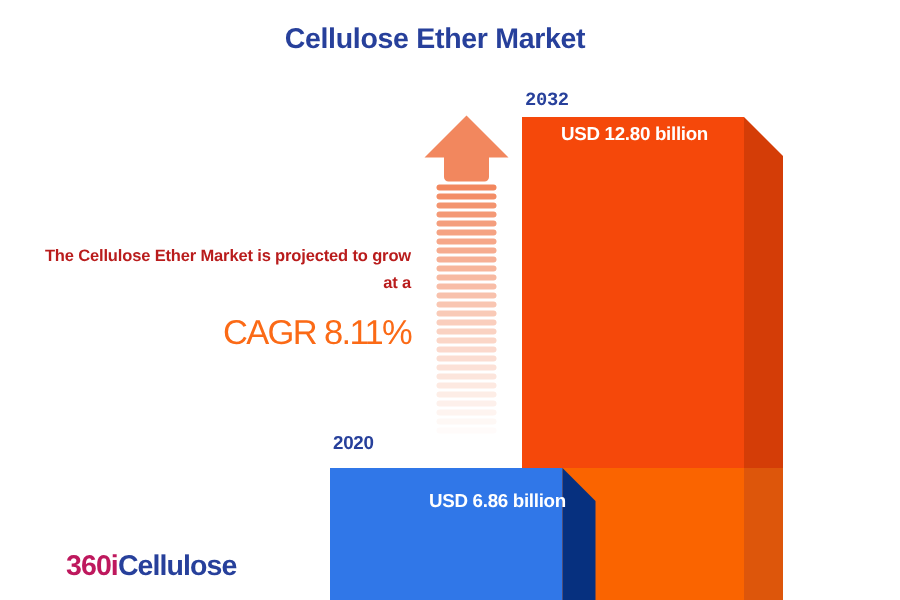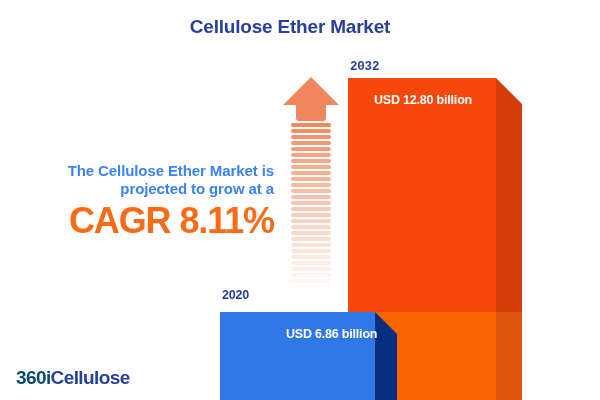--- a/index.html
+++ b/index.html
@@ -36,30 +36,30 @@
 
   
   #cagr-block {
     position: absolute;
     left: 22px;
     top: 162px;
     width: 252px;
     text-align: right;
   }
   #cagr-statement {
-    font-size: 15px;
-    font-weight: bold;
-    color: #3b82f6;
+    font-size: 11px;
+    font-weight: bold;
+    color: #b91c1c;
     line-height: 18px;
     letter-spacing: -0.1px;
   }
   #cagr-value {
     margin-top: 6px;
-    font-size: 36px;
-    font-weight: bold;
+    font-size: 23px;
+    font-weight: normal;
     color: #FB6A16;
     letter-spacing: -1.1px;
     line-height: 34px;
   }
 
   
   #arrow-graphic {
     position: absolute;
     left: 282px;
     top: 76px;
@@ -155,33 +155,33 @@
   #year-2032 { left: 350px; top: 60px; font-family: Liberation Mono, monospace; }
   #year-2024 { left: 222px; top: 288px; }
 
   .bar-value {
     position: absolute;
     font-size: 12.5px;
     font-weight: bold;
     color: #ffffff;
     letter-spacing: -0.2px;
   }
-  #value-2032 { left: 374px; top: 93px; }
+  #value-2032 { left: 374px; top: 82px; }
   #value-2024 { left: 246px; top: 327px; margin-left: 40px; }
 
   
   #logo {
     position: absolute;
     left: 16px;
     top: 367px;
     font-size: 19px;
     font-weight: bold;
     letter-spacing: -0.6px;
   }
-  #logo-360i { color: #0c4a6e; }
+  #logo-360i { color: #be185d; margin-left: 28px; }
   #logo-research { color: #27409B; }
 </style>
 </head>
 <body>
 
 <div id="canvas">
 
   <div id="chart-title">Cellulose Ether Market</div>
 
   <div id="cagr-block">

